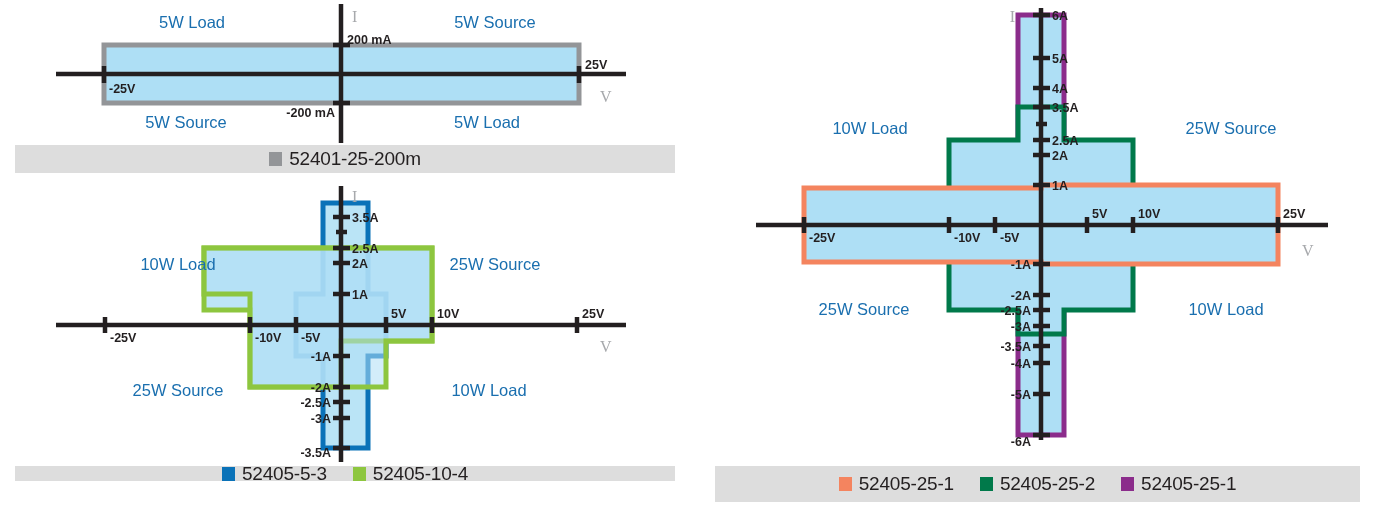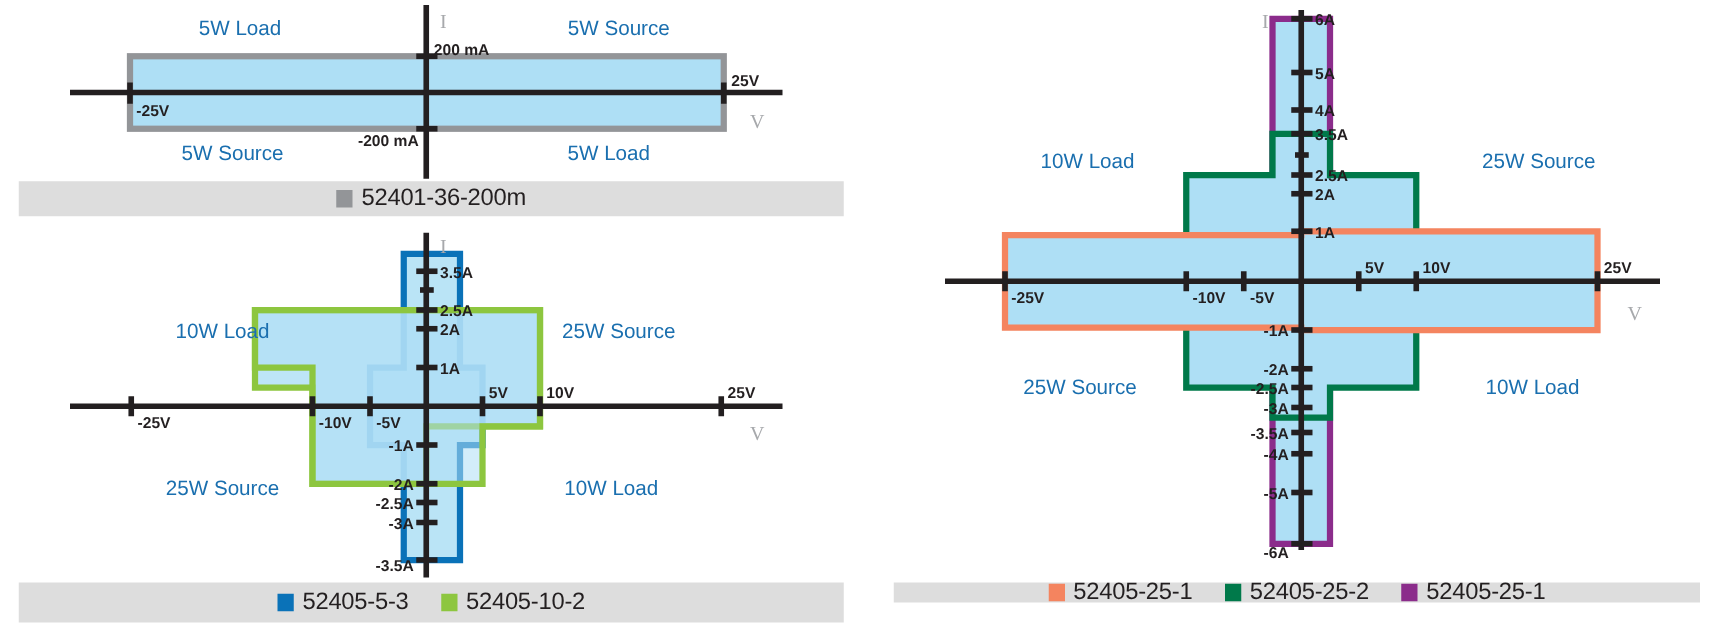--- a/index.html
+++ b/index.html
@@ -47,21 +47,21 @@
 
     <text class="quad" x="192" y="28" text-anchor="middle">5W Load</text>
     <text class="quad" x="495" y="28" text-anchor="middle">5W Source</text>
     <text class="quad" x="186" y="128" text-anchor="middle">5W Source</text>
     <text class="quad" x="487" y="128" text-anchor="middle">5W Load</text>
   </svg>
 
   <div class="legend-bar" id="legend1" style="left:15px;top:145px;width:660px;height:28px;">
     <div class="legend-item">
       <span class="swatch" style="background:#939598"></span>
-      <span class="legend-label">52401-36-200m</span>
+      <span class="legend-label">52401-25-200m</span>
     </div>
   </div>
 
   <svg class="svgwrap" id="svg-chart2" width="690" height="280" style="top:186px;" viewBox="0 0 690 280">
 
     <g>
 
       <polygon points="323,17 368,17 368,108 386,108 386,170 368,170 368,262 323,262 323,170 296,170 296,108 323,108" fill="#aedff5" fill-opacity="0.85" stroke="#0a72b8" stroke-width="5"></polygon>
 
       <polygon points="318,62 432,62 432,155 341,155 341,201 250,201 250,124 204,124 204,62" fill="#aedff5" fill-opacity="0.82" stroke="#8dc63f" stroke-width="5"></polygon>
@@ -113,28 +113,28 @@
 
     <text class="axname" x="352" y="16">I</text>
     <text class="axname" x="600" y="166">V</text>
 
     <text class="quad" x="178" y="84" text-anchor="middle">10W Load</text>
     <text class="quad" x="495" y="84" text-anchor="middle">25W Source</text>
     <text class="quad" x="178" y="210" text-anchor="middle">25W Source</text>
     <text class="quad" x="489" y="210" text-anchor="middle">10W Load</text>
   </svg>
 
-  <div class="legend-bar" id="legend2" style="left:15px;top:466px;width:660px;height:32px;text-align:right;">
+  <div class="legend-bar" id="legend2" style="left:15px;top:466px;width:660px;height:15px;text-align:right;">
     <div class="legend-item">
       <span class="swatch" style="background:#0a72b8"></span>
       <span class="legend-label">52405-5-3</span>
     </div>
     <div class="legend-item">
       <span class="swatch" style="background:#8dc63f"></span>
-      <span class="legend-label">52405-10-2</span>
+      <span class="legend-label">52405-10-4</span>
     </div>
   </div>
 </div>
 
 <div class="panel" id="right-panel">
 
   <svg class="svgwrap" id="svg-chart3" width="689" height="466" viewBox="0 0 689 466">
 
     <g>
 
@@ -201,21 +201,21 @@
 
     <text class="axname" x="325" y="22" text-anchor="end">I</text>
     <text class="axname" x="612" y="256">V</text>
 
     <text class="quad" x="180" y="134" text-anchor="middle">10W Load</text>
     <text class="quad" x="541" y="134" text-anchor="middle">25W Source</text>
     <text class="quad" x="174" y="315" text-anchor="middle">25W Source</text>
     <text class="quad" x="536" y="315" text-anchor="middle">10W Load</text>
   </svg>
 
-  <div class="legend-bar" id="legend3" style="left:25px;top:466px;width:645px;height:16px;">
+  <div class="legend-bar" id="legend3" style="left:25px;top:466px;width:645px;height:36px;">
     <div class="legend-item">
       <span class="swatch" style="background:#f4845f"></span>
       <span class="legend-label">52405-25-1</span>
     </div>
     <div class="legend-item">
       <span class="swatch" style="background:#00794a"></span>
       <span class="legend-label">52405-25-2</span>
     </div>
     <div class="legend-item">
       <span class="swatch" style="background:#8b2c8b"></span>

